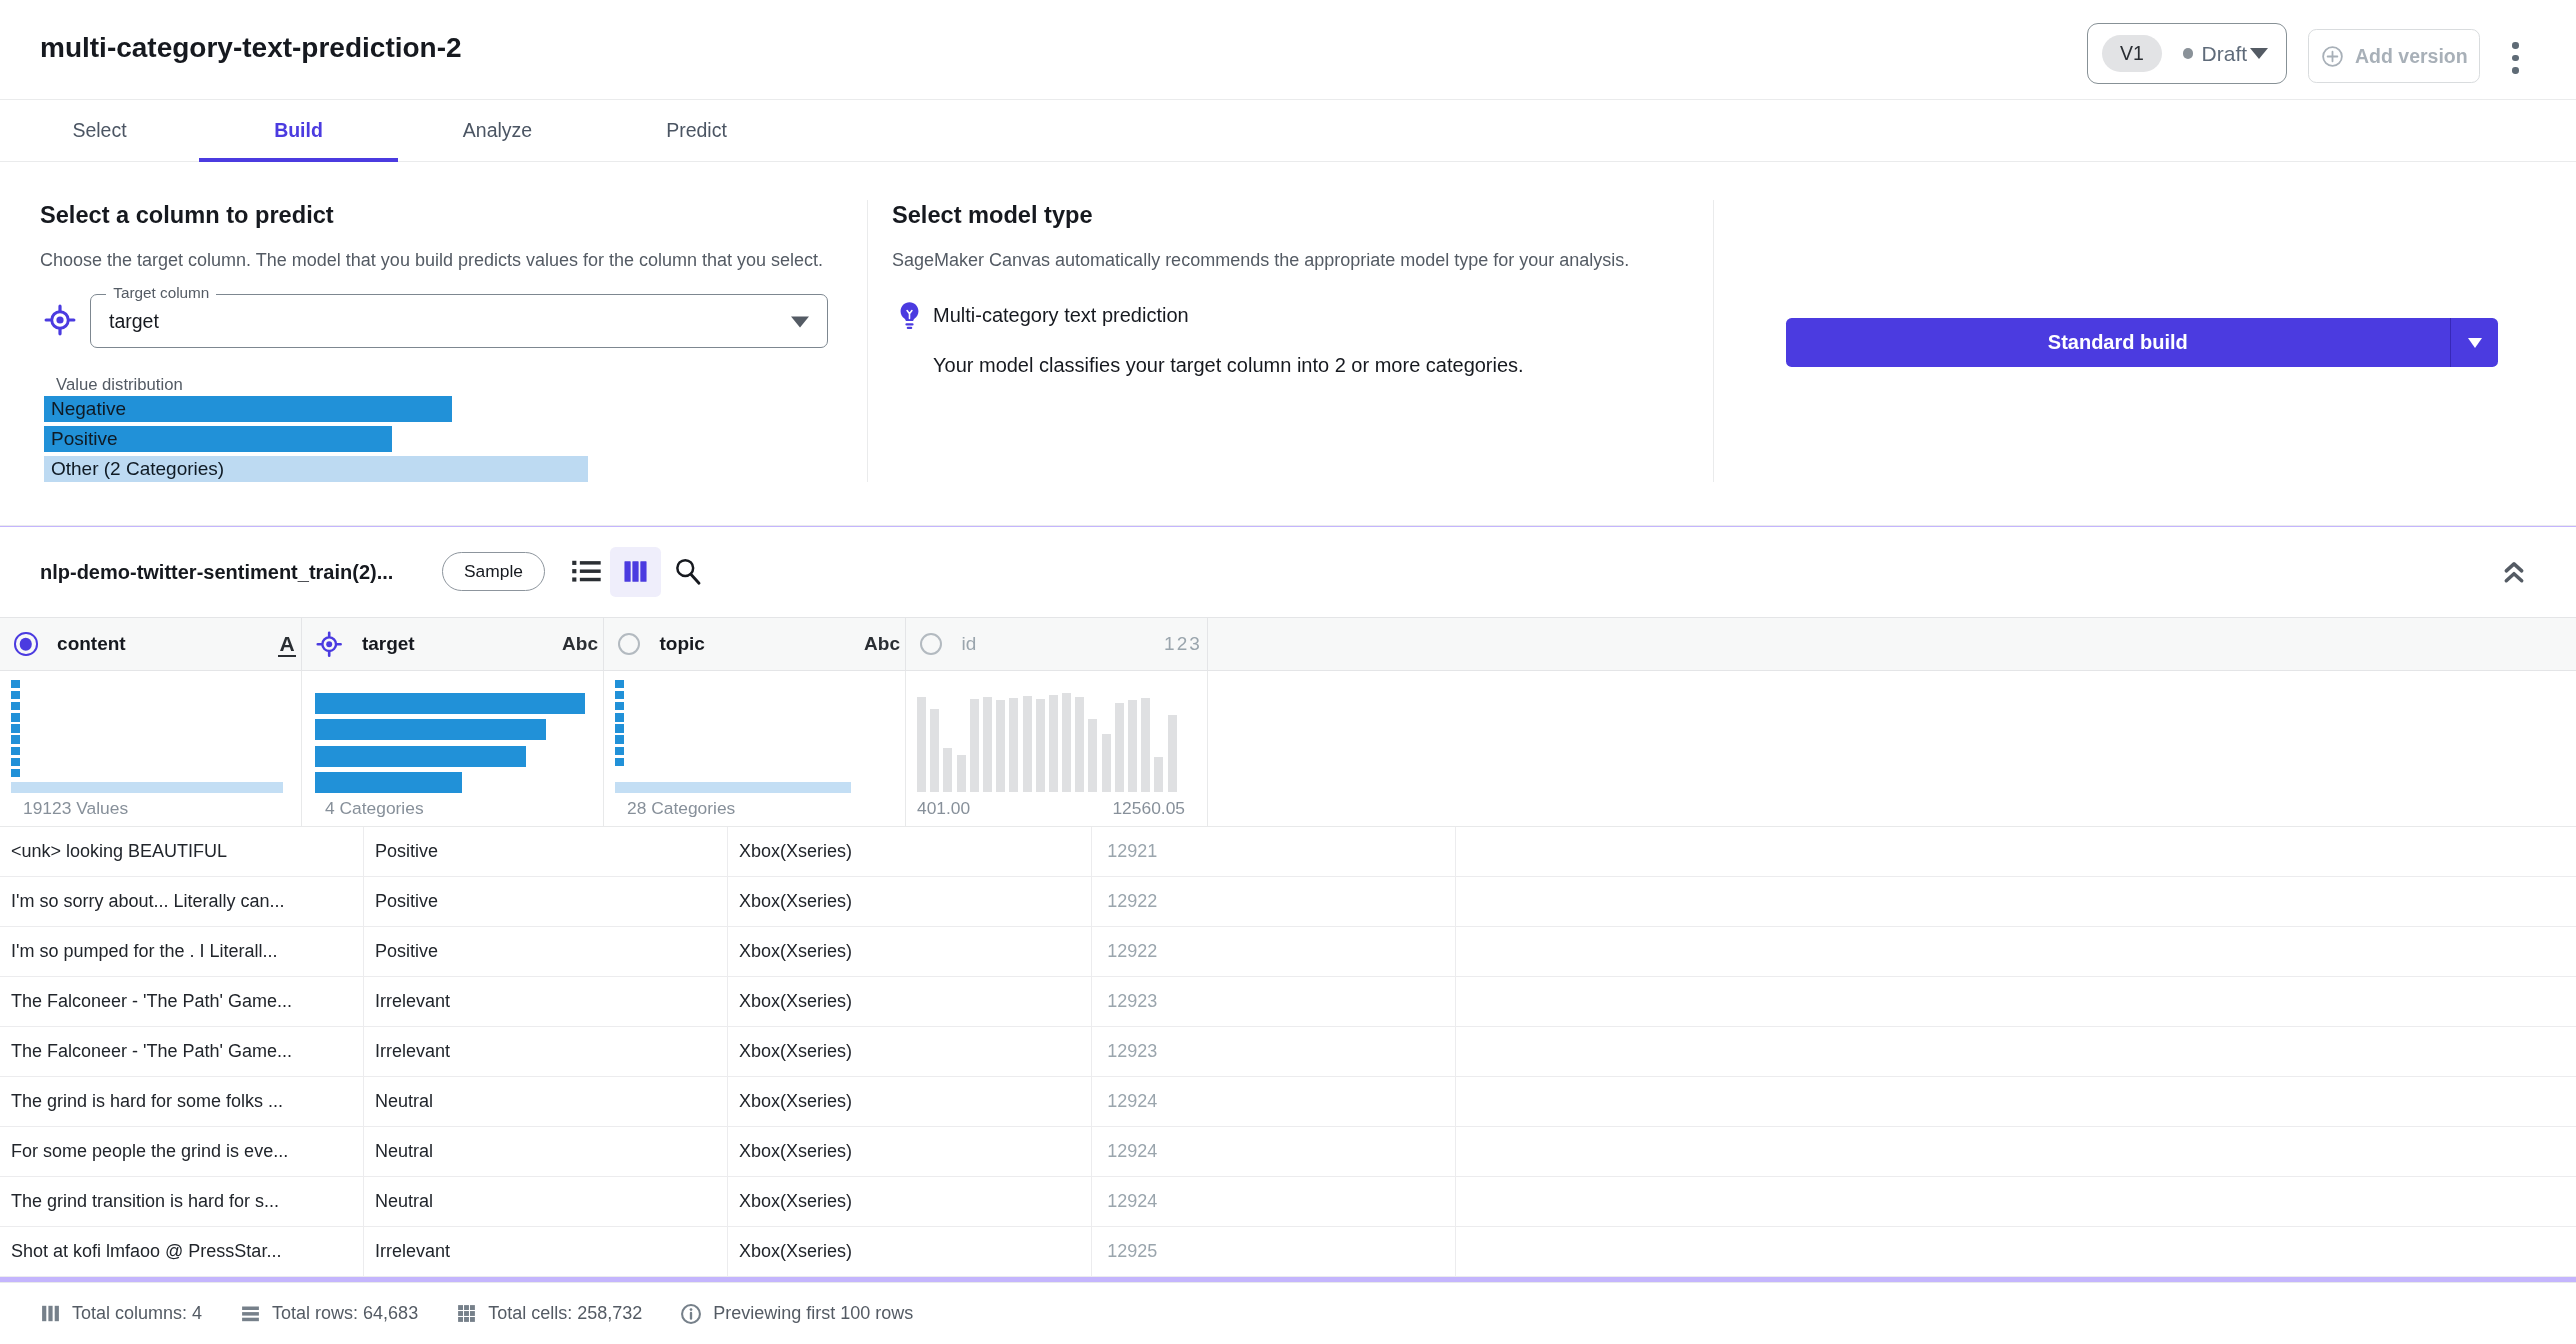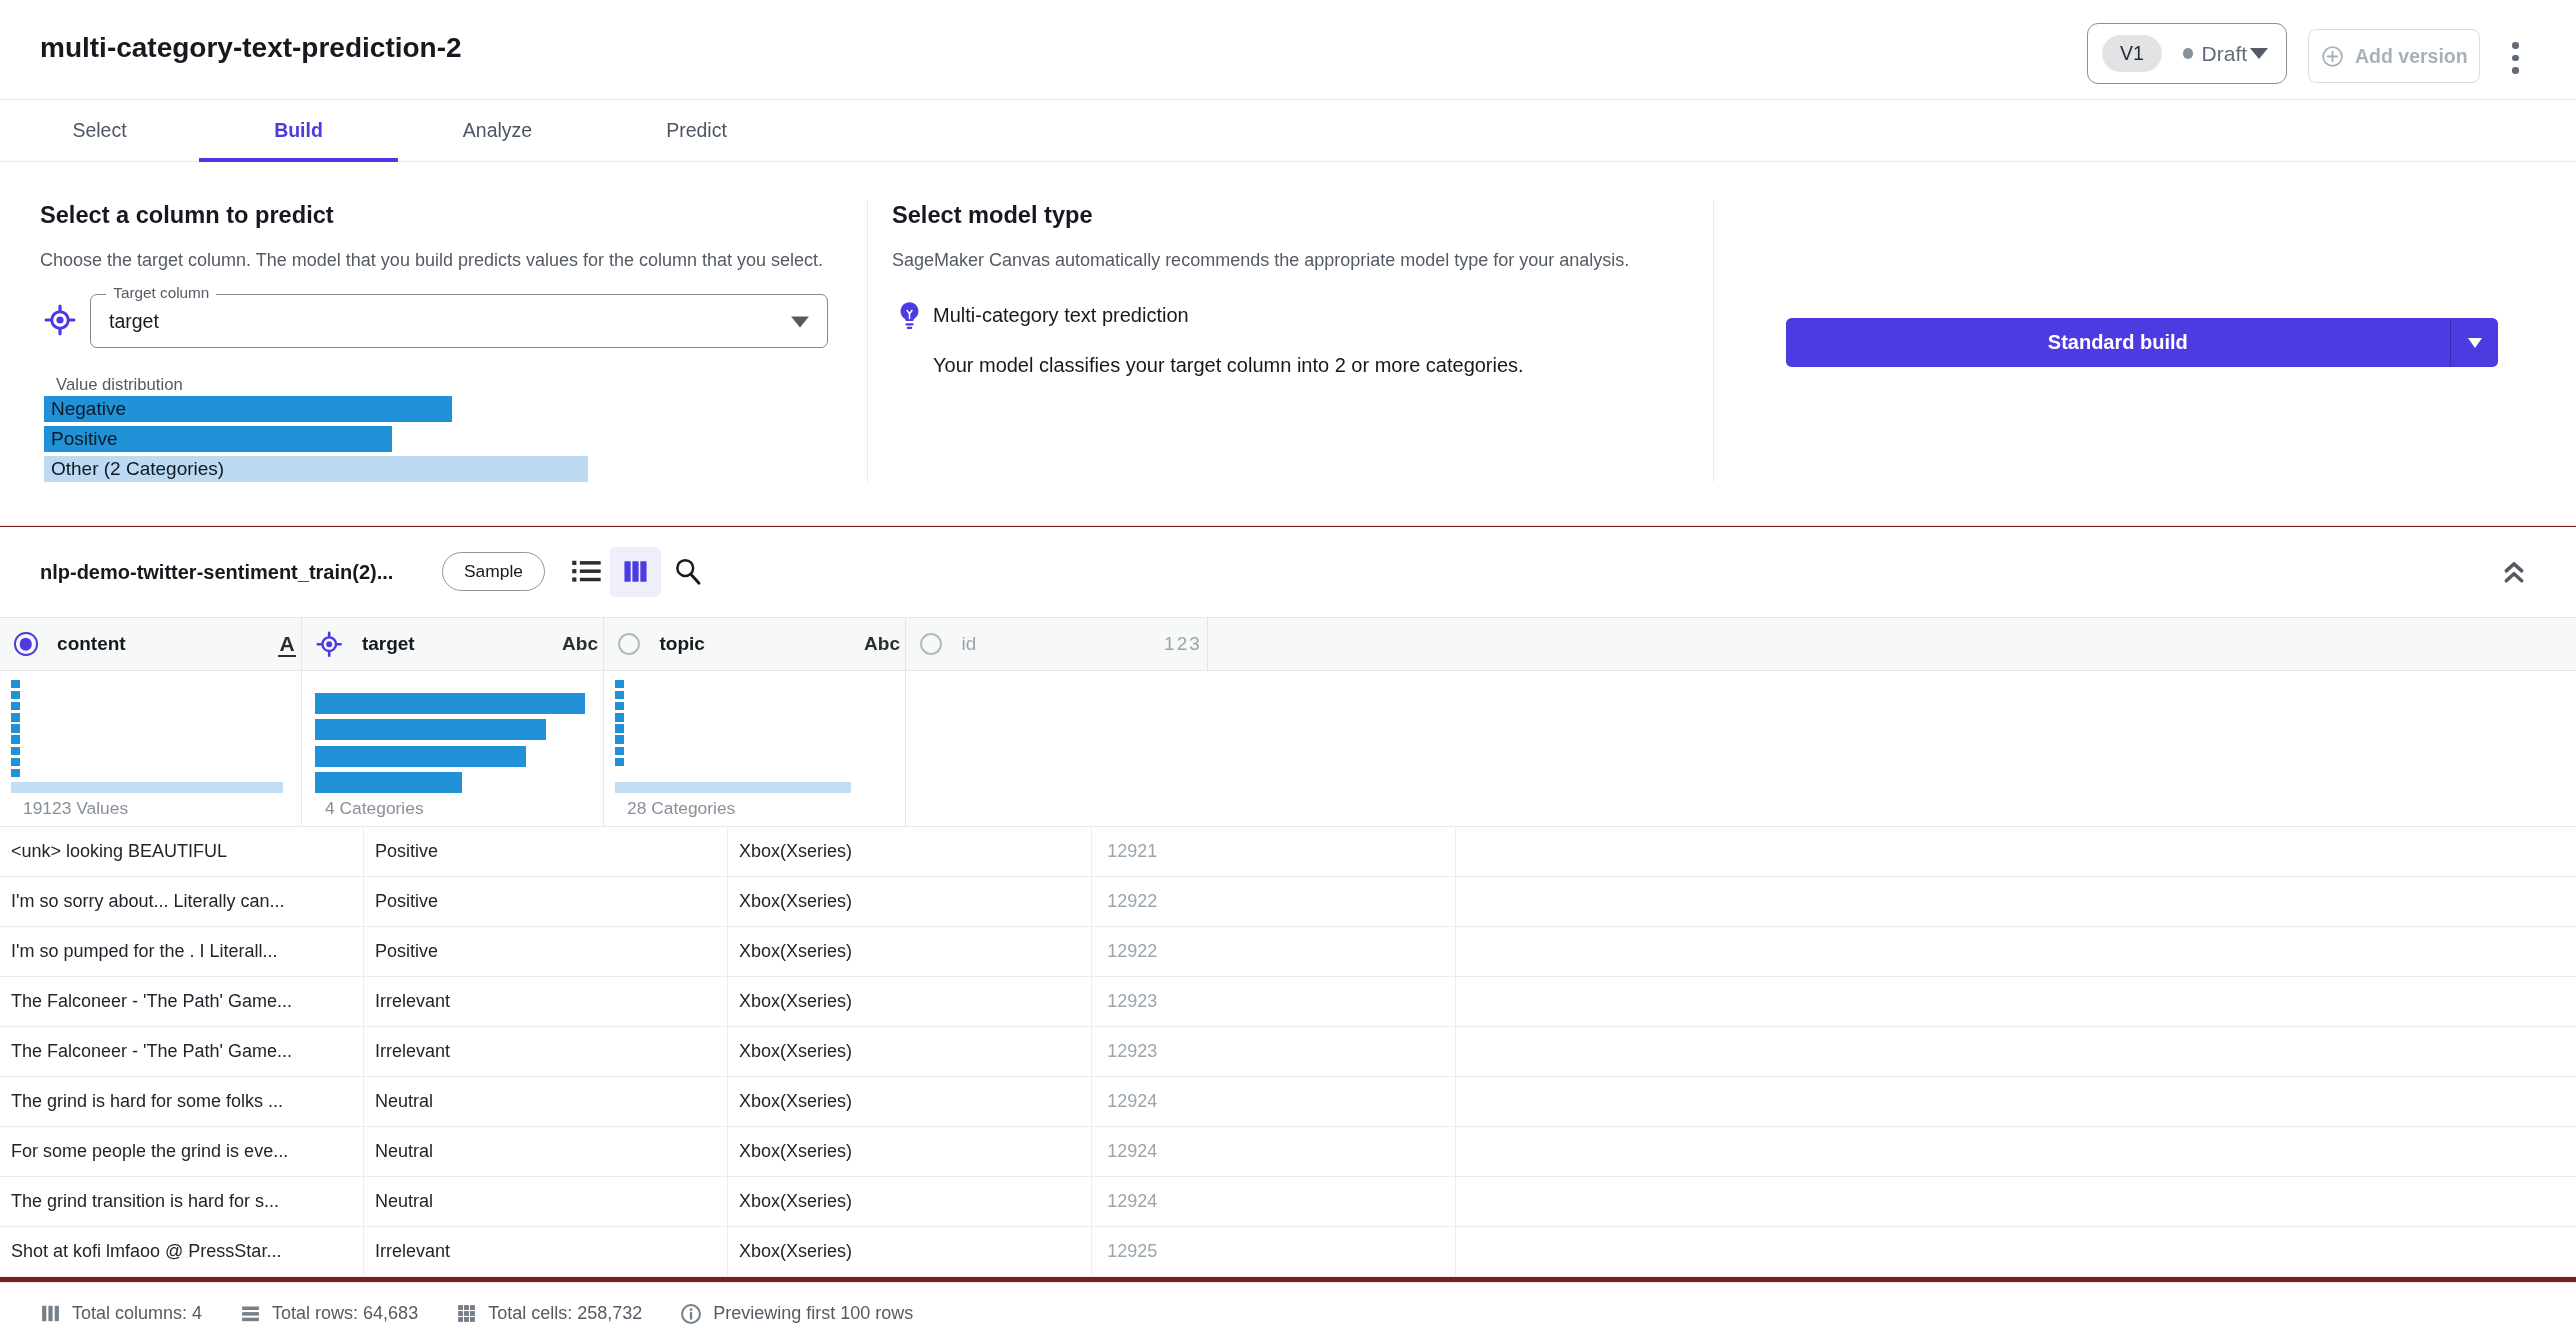--- a/index.html
+++ b/index.html
@@ -1,18 +1,18 @@
 <!DOCTYPE html>
 <html style="font-size:11px"><head>
 <meta charset="utf-8">
 <style>
   * { margin:0; padding:0; box-sizing:border-box; }
   html,body { background:#ffffff; }
   body { font-family:"Liberation Sans", sans-serif; color:#16191f; }
-  .app { position:relative; width:2576px; height:1344px; background:#7f1d1d; overflow:hidden; }
+  .app { position:relative; width:2576px; height:1344px; background:#c4b5fd; overflow:hidden; }
 
   
   .header { position:absolute; left:0; top:0; width:100%; height:99px; background:#fff; }
   .page-title { position:absolute; left:40px; top:32px; font-size:28px; font-weight:bold; color:#16191f; }
   .version-box { position:absolute; left:2087px; top:23px; width:200px; height:61px;
     border:1.4px solid #879196; border-radius:11px; background:#fff;
     display:flex; align-items:center; padding:0 18px 0 14px; cursor:pointer; }
   .v1-pill { background:#e2e3e5; border-radius:21px; padding:7px 18px; font-size:19.5px; color:#2a2e33; }
   .status-wrap { display:flex; align-items:center; gap:8.3px; margin-left:21px; }
   .status-dot { width:10.4px; height:10.4px; border-radius:50%; background:#8a9299; }
@@ -320,20 +320,48 @@
             <i></i>
             <i></i>
             <i></i>
             <i></i>
             <i></i>
             <i></i>
           </div>
           <div class="flat-bar" style="width: 236px;"></div>
           <div class="s-caption">28 Categories</div>
         </div>
+        <div class="scell">
+          <div class="vbars">
+            <i style="height: 95px;"></i>
+            <i style="height: 83px;"></i>
+            <i style="height: 44px;"></i>
+            <i style="height: 37px;"></i>
+            <i style="height: 93px;"></i>
+            <i style="height: 95px;"></i>
+            <i style="height: 92px;"></i>
+            <i style="height: 94px;"></i>
+            <i style="height: 96px;"></i>
+            <i style="height: 93px;"></i>
+            <i style="height: 97px;"></i>
+            <i style="height: 99px;"></i>
+            <i style="height: 95px;"></i>
+            <i style="height: 73px;"></i>
+            <i style="height: 58px;"></i>
+            <i style="height: 89px;"></i>
+            <i style="height: 92px;"></i>
+            <i style="height: 94px;"></i>
+            <i style="height: 35px;"></i>
+            <i style="height: 77px;"></i>
+          </div>
+          <div class="v-labels">
+            <span>401.00</span>
+            <span>12560.05</span>
+          </div>
+        </div>
       </div>
     <div id="tbody">
         <div class="trow">
           <div class="tcell">&lt;unk&gt; looking BEAUTIFUL</div>
           <div class="tcell">Positive</div>
           <div class="tcell">Xbox(Xseries)</div>
           <div class="tcell id-col">12921</div>
         </div>
         <div class="trow">
           <div class="tcell">I'm so sorry about... Literally can...</div>

